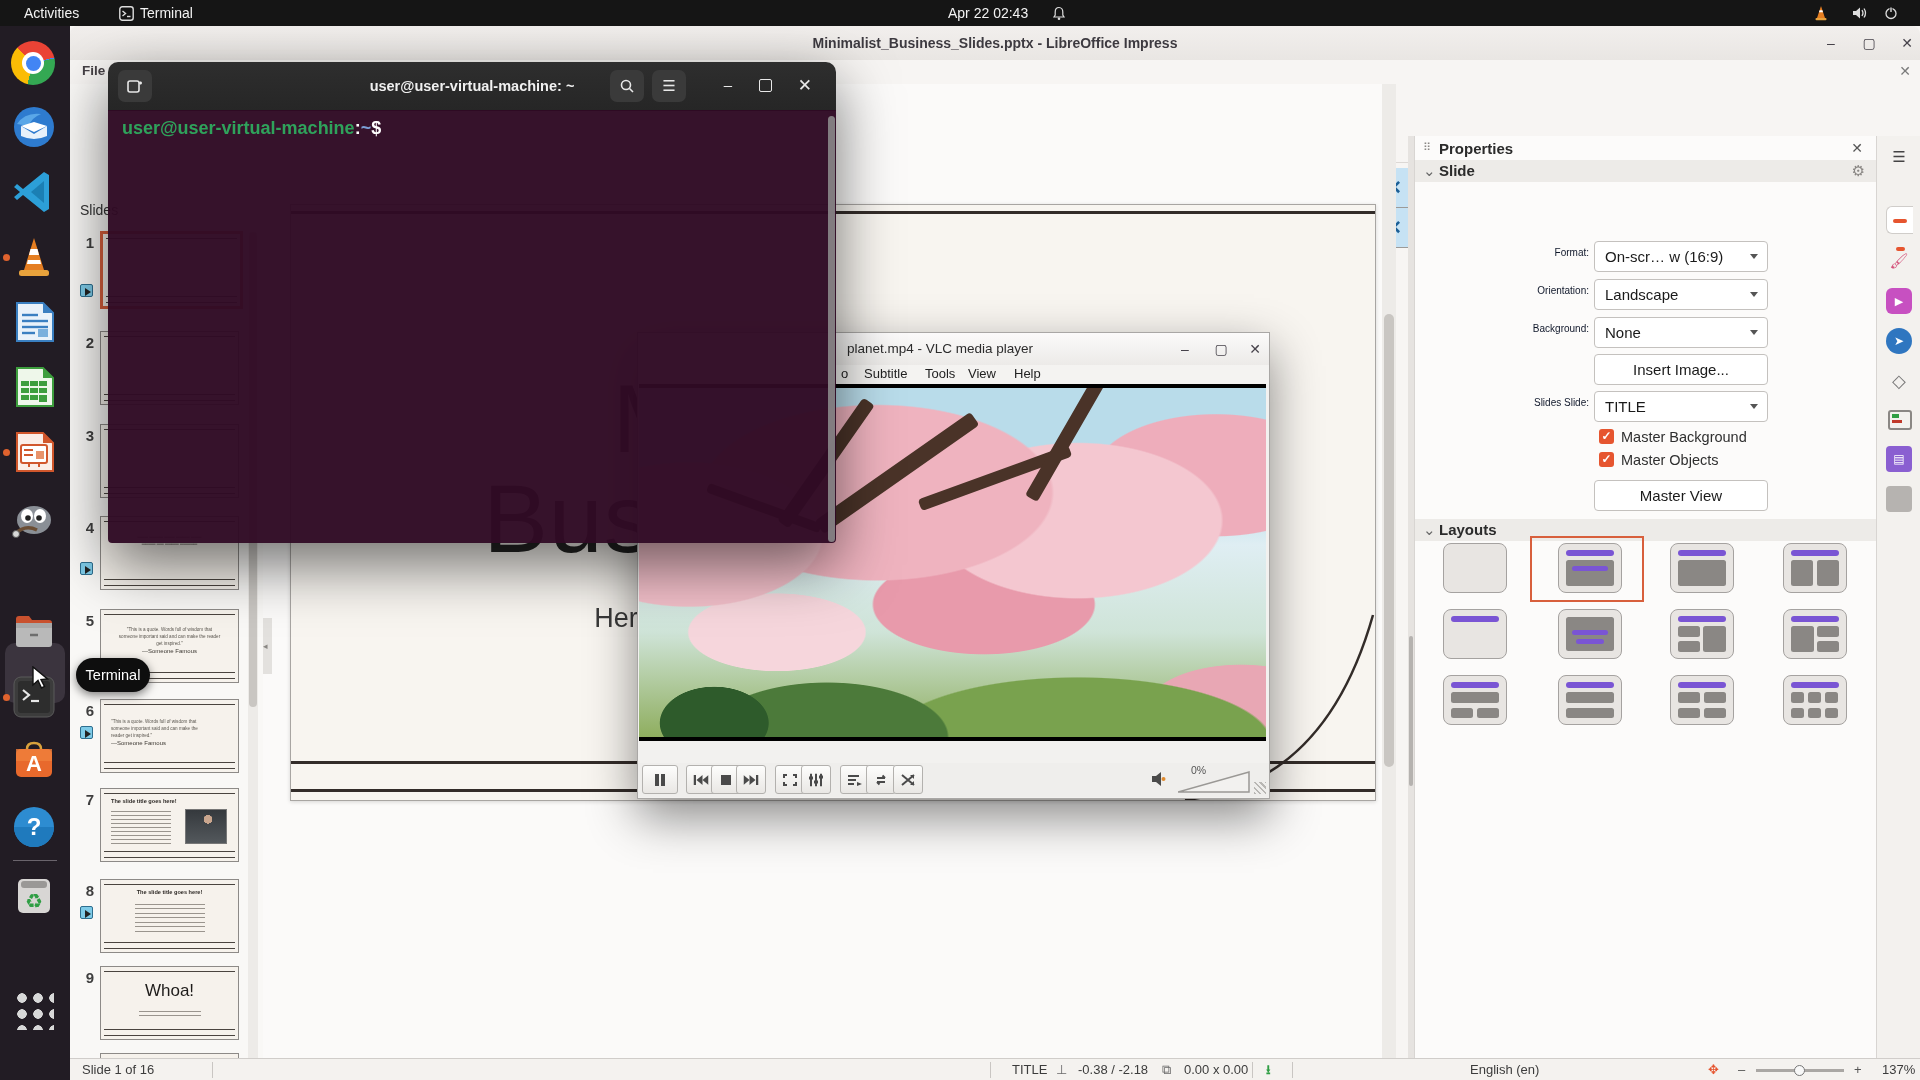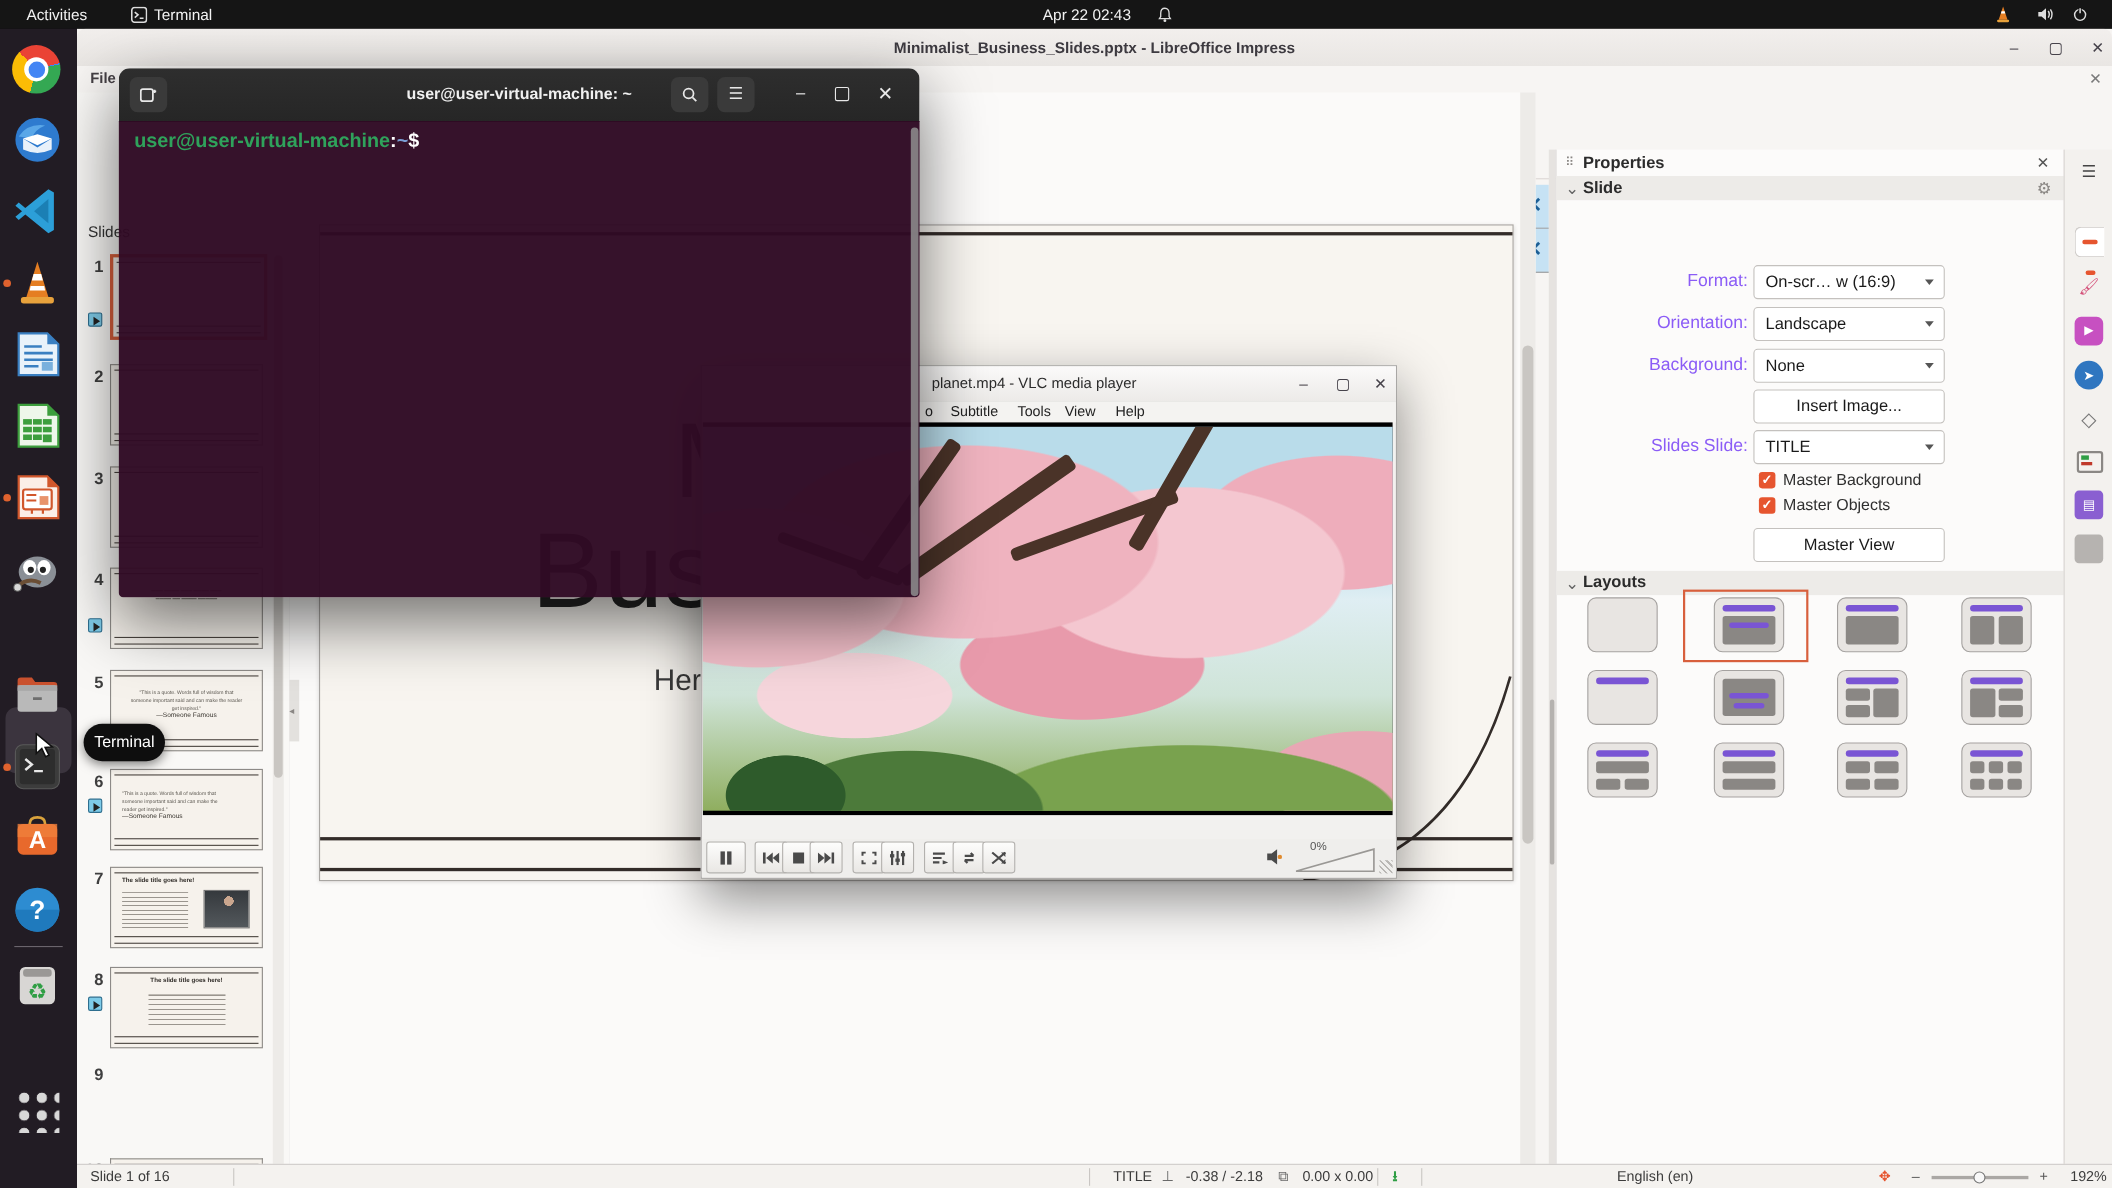--- a/index.html
+++ b/index.html
@@ -46,21 +46,21 @@
   #canvas{left:193px;top:58px;width:1133px;height:988px;background:#fbfaf9;}
   #slide{position:absolute;left:27px;top:120px;width:1084px;height:595px;background:#f8f5f0;border:1px solid #a8a5a2;box-shadow:0 1px 4px rgba(0,0,0,.15);}
   .slide-line{position:absolute;left:0;width:100%;height:3px;background:#332c29;}
   #slide-title1,#slide-title2{position:absolute;width:100%;text-align:center;color:#242424;font-size:97px;letter-spacing:1px;}
   #slide-sub{position:absolute;width:100%;text-align:center;color:#3a3a3a;font-size:27px;}
   .scroll{background:#edebe8;}
   .scroll .th{position:absolute;background:#c9c6c2;border-radius:5px;}
   
   #props{left:1344px;top:110px;width:462px;height:936px;background:#fcfbfa;border-left:1px solid #d8d5d2;}
   .sec-bar{position:absolute;left:0;width:462px;height:22px;background:#edebe8;font-weight:bold;font-size:15px;color:#2b2b2b;}
-  .plabel{position:absolute;font-size:16px;color:#8b5cf6;text-align:right;width:170px;}
+  .plabel{position:absolute;font-size:10px;color:#0f172a;text-align:right;width:170px;}
   .pctrl{position:absolute;left:179px;width:172px;height:29px;background:#fff;border:1px solid #c4c1be;border-radius:4px;font-size:15px;color:#1a1a1a;line-height:29px;}
   .pctrl .v{padding-left:10px;}
   .dd:after{content:"";position:absolute;right:9px;top:12px;border-left:4.5px solid transparent;border-right:4.5px solid transparent;border-top:5.5px solid #555;}
   .pbtn{text-align:center;}
   .cb{position:absolute;width:15px;height:15px;background:#e6552f;border-radius:3px;color:#fff;font-size:12px;line-height:15px;text-align:center;font-weight:bold;}
   .cblabel{position:absolute;font-size:14.5px;color:#2f2f2f;}
   .lt{position:absolute;width:62px;height:48px;background:#e8e5e2;border:1.5px solid #a5a2a0;border-radius:8px;}
   .lt .tbar{position:absolute;left:7px;top:6px;right:7px;height:6px;border-radius:3px;background:#7a55d4;}
   .lt .blk{position:absolute;background:#8a8784;border-radius:2.5px;}
   .lt .pbar{position:absolute;border-radius:2.5px;background:#7a55d4;}
@@ -248,20 +248,27 @@
     <div class="thumb" style="top:795px;">
       <div class="lineT"></div>
         <div class="lineB1"></div>
         <div class="lineB2"></div>
       <div class="tinytxt" style="left:0;right:0;top:9px;font-size:5.6px;font-weight:bold;color:#2e2a26;text-align:center;">The slide title goes here!</div>
       <div class="tinytxt" style="left:34px;top:24px;width:70px;height:30px;background:repeating-linear-gradient(#9a958e 0 1px,transparent 1px 4.5px);"></div>
     </div>
     <div class="thumb-num" style="top:798px;">8</div>
     <div class="anim-ic" style="top:822px;"></div>
 
+    <div class="thumb" style="top:882px;">
+      <div class="lineT"></div>
+        <div class="lineB1"></div>
+        <div class="lineB2"></div>
+      <div class="tinytxt" style="left:0;right:0;top:14px;font-size:17px;color:#1e1c1a;text-align:center;font-family:'Liberation Sans',sans-serif;">Whoa!</div>
+      <div class="tinytxt" style="left:38px;top:44px;width:62px;height:7px;background:repeating-linear-gradient(#9a958e 0 1px,transparent 1px 3.5px);"></div>
+    </div>
     <div class="thumb-num" style="top:885px;">9</div>
 
     <div class="thumb" style="top:969px;height:18px;border-bottom:none;">
         <div class="lineT"></div>
       </div>
     <div class="thumb-num" style="top:971px;left:2px;width:22px;">10</div>
 
     <div class="scroll a" style="left:178px;top:140px;width:10px;height:848px;">
       <div class="th" style="left:1px;top:8px;width:8px;height:475px;"></div>
     </div>
@@ -433,21 +440,21 @@
     <div class="vsep" style="left:1182px;"></div>
     <div class="s" style="left:1196px;color:#2f9e44;font-weight:bold;">⭳</div>
     <div class="vsep" style="left:1222px;"></div>
     <div class="s" style="left:1400px;">English (en)</div>
     <div class="s" style="left:1638px;color:#e6552f;">✥</div>
     <div class="s" style="left:1668px;color:#555;">–</div>
     <div class="a" style="left:1686px;top:10px;width:88px;height:3px;background:#aaa7a4;">
       <div style="position:absolute;left:38px;top:-4px;width:9px;height:9px;border:1.5px solid #777;border-radius:50%;background:#f8f8f8;"></div>
     </div>
     <div class="s" style="left:1784px;color:#555;">+</div>
-    <div class="s" style="left:1812px;">192%</div>
+    <div class="s" style="left:1812px;">137%</div>
   </div>
 </div>
 
 <div id="vlc" class="win">
   <div id="vlc-title">
     <div style="position:absolute;left:209px;top:8px;">planet.mp4 - VLC media player</div>
     <div class="winbtn" style="left:538px;top:7px;">–</div>
     <div class="winbtn" style="left:574px;top:7px;">▢</div>
     <div class="winbtn" style="left:608px;top:7px;">✕</div>
   </div>

